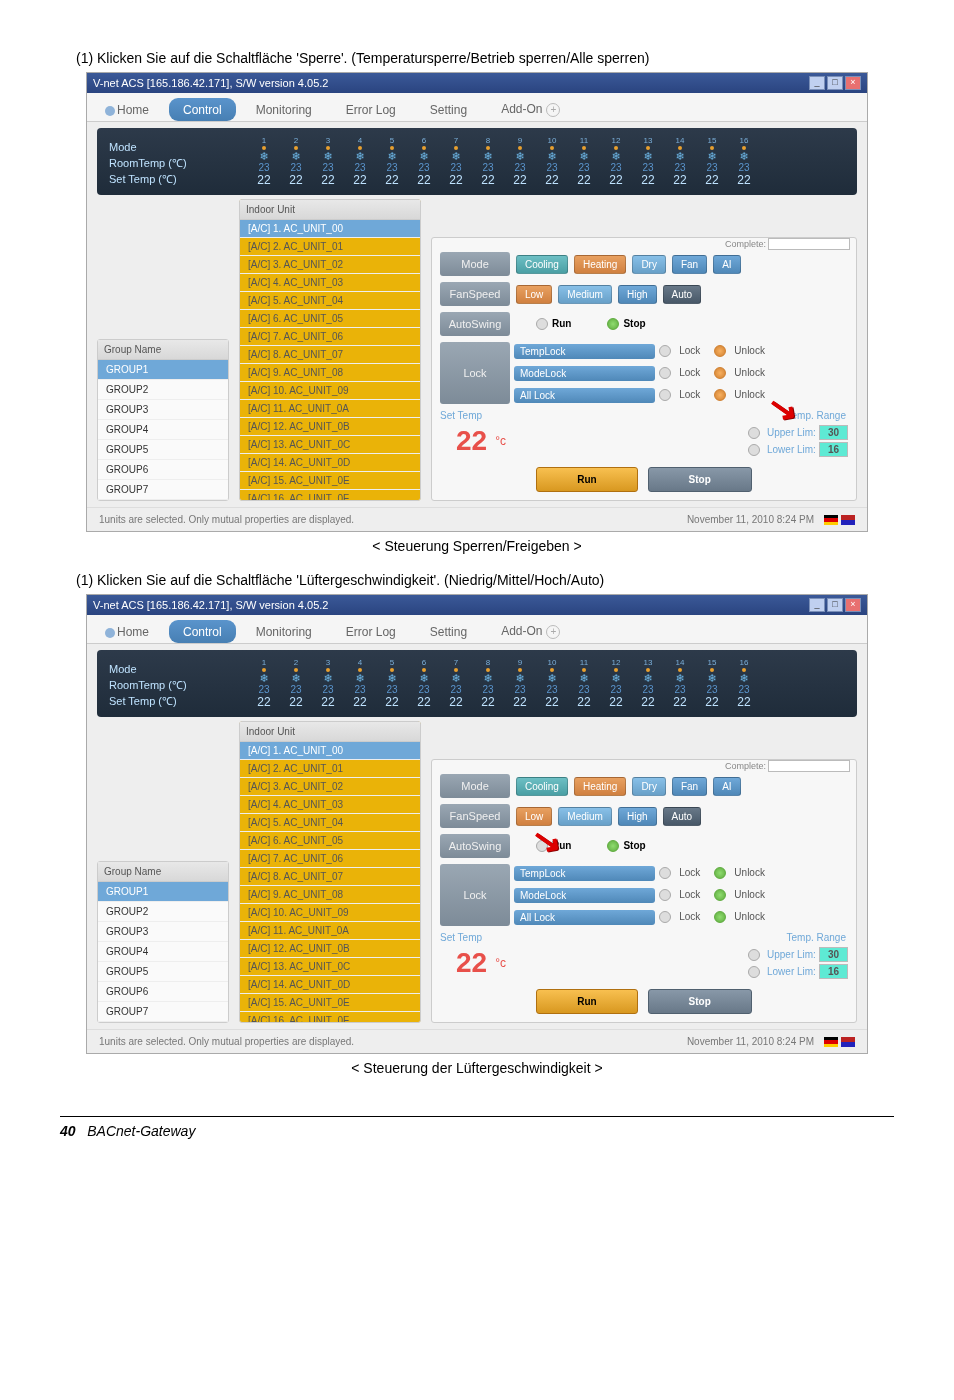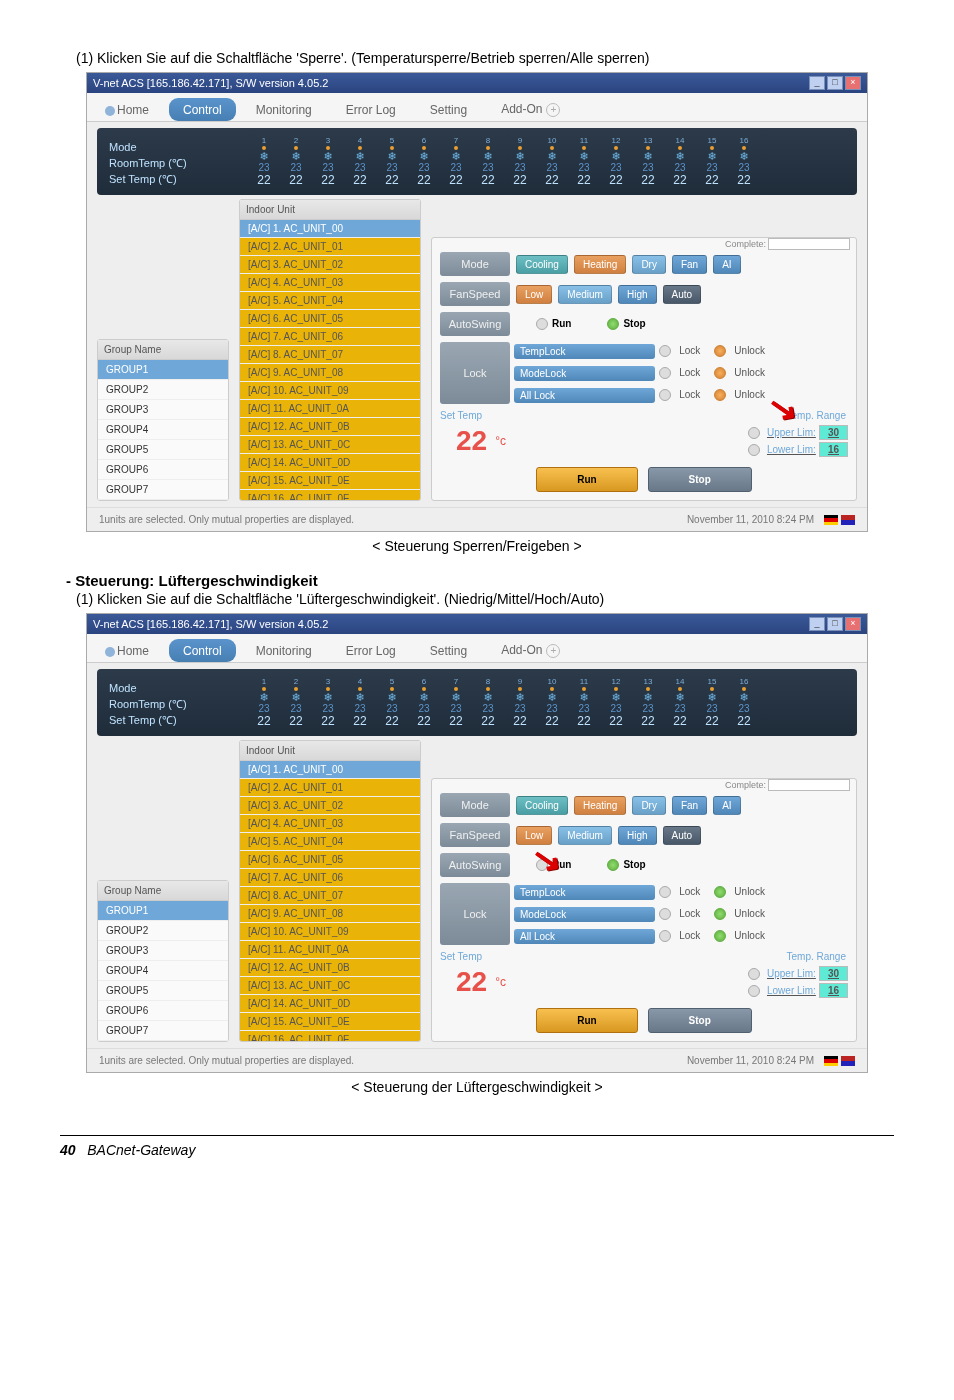--- a/index.html
+++ b/index.html
@@ -259,21 +259,20 @@
     font-weight:bold;
     margin-left:16px;
   }
   .degbox {
     font-size:12px;
     color:#e8504a;
   }
   .limbox {
     display:flex;flex-direction:column;gap:2px;font-size:10px;color:#555;
     margin-left:auto;
-    text-decoration:underline;
   }
   .limbox div { display:flex; gap:3px; align-items:center;}
   .limval {
     border:1px solid #bbb;background:#5eead4;padding:1px 8px;font-weight:bold;
   }
   .limlabel-upper { color:#6fa8d8; }
   .limlabel-lower { color:#6fa8d8; }
   .temprange-h { font-size:10px;color:#6fa8d8; text-align:right; margin-right:2px;}
   .settemp-h { font-size:10px;color:#6fa8d8; }
 
@@ -580,21 +579,20 @@
         <span>November 11, 2010  8:24 PM</span>
         <span class="flag-icons">
             <span class="flag de"></span>
             <span class="flag us"></span>
           </span>
       </span>
     </div>
   </div>
   <div class="caption">&lt; Steuerung Sperren/Freigeben &gt;</div>
 
-  <div class="section-title">- Steuerung: Lüftergeschwindigkeit</div>
   <div class="section-sub">(1) Klicken Sie auf die Schaltfläche 'Lüftergeschwindigkeit'. (Niedrig/Mittel/Hoch/Auto)</div>
 
   <div class="app-win" style="position:relative;">
     <div class="titlebar">
       <div>V-net ACS [165.186.42.171],   S/W version 4.05.2</div>
       <div class="titlebar-icons">
         <div class="titlebtn">_</div>
         <div class="titlebtn">□</div>
         <div class="titlebtn close">×</div>
       </div>

